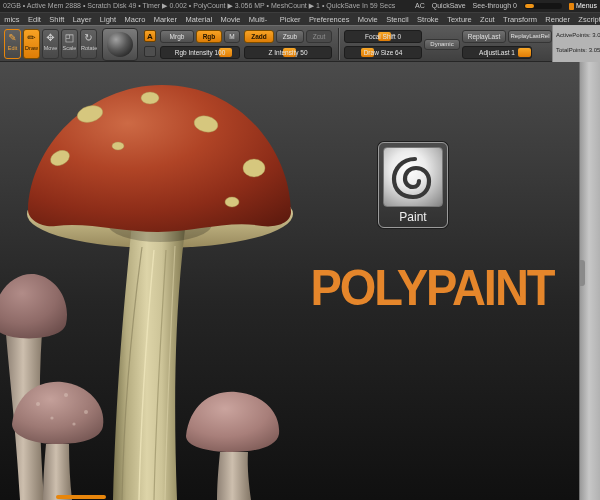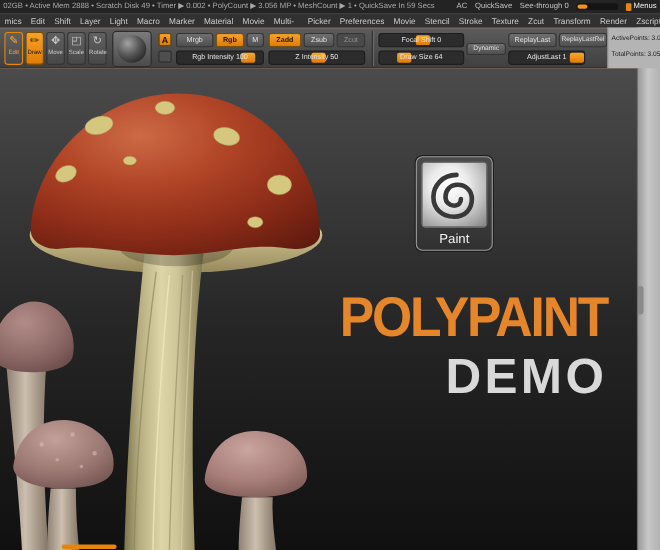--- a/index.html
+++ b/index.html
@@ -56,21 +56,21 @@
   
   .canvas{position:absolute;left:0;top:62px;width:580px;height:438px;overflow:hidden;
           background:linear-gradient(180deg,#4b4b4b 0%,#3c3c3c 22%,#252525 55%,#101010 100%);}
   .paint-btn{position:absolute;left:378px;top:80px;width:70px;border:1px solid #9b9b9b;border-radius:6px;
              background:linear-gradient(#4c4c4c,#313131);padding:4px 4px 1px;box-sizing:border-box;
              box-shadow:0 0 0 1px #1d1d1d;}
   .paint-icon{width:60px;height:60px;border-radius:4px;border:1px solid #767676;box-sizing:border-box;
              background:radial-gradient(circle at 42% 36%,#ffffff 0%,#ececec 35%,#bdbdbd 65%,#828282 100%);
              display:flex;align-items:center;justify-content:center;}
   .paint-label{text-align:center;color:#f0f0f0;font-size:12px;padding:3px 0 2px;}
-  .headline-wrap{position:absolute;left:272px;top:202px;width:280px;text-align:right;}
+  .headline-wrap{position:absolute;left:292px;top:202px;width:280px;text-align:center;}
   .headline{font-size:47px;font-weight:bold;color:#e5862b;letter-spacing:-2px;line-height:1;
             transform:scaleY(1.08);}
   .subheadline{font-size:45px;font-weight:bold;color:#d9d9d9;letter-spacing:3px;margin-top:8px;line-height:1;}
   .watermark{position:absolute;right:18px;top:383px;font-size:27px;font-weight:bold;color:#7e7e7e;
              letter-spacing:1px;}
   .h-scroll{position:absolute;left:56px;bottom:1px;width:50px;height:4px;background:#e8860c;border-radius:2px;}
   
   .tray{position:absolute;right:0;top:25px;width:20px;height:475px;border-left:1px solid #6e6e6e;
         background:linear-gradient(90deg,#9a9a9a,#c7c7c7 45%,#b2b2b2);z-index:5;}
   .tray-handle{position:absolute;left:0;top:235px;width:5px;height:26px;background:#8a8a8a;
@@ -278,21 +278,20 @@
         <svg width="48" height="48" viewBox="0 0 48 48">
           <path d="M 26 6 C 13 6 5 16 5 26 C 5 37 13 44 24 44 C 34 44 40 37 40 28 C 40 20 34 15 27 15 C 20 15 16 20 16 26 C 16 31 20 34 24 34 C 28 34 30 31 30 28" fill="none" stroke="#383838" stroke-width="4.2" stroke-linecap="round"></path>
         </svg>
       </div>
       <div class="paint-label">Paint</div>
     </div>
 
     
     <div class="headline-wrap">
       <div class="headline">POLYPAINT</div>
-      <div class="subheadline">DEMO</div>
     </div>
 
     
 
     
     <div class="h-scroll"></div>
   </div>
 
   <div class="tray">
     <div class="tray-handle"></div>

